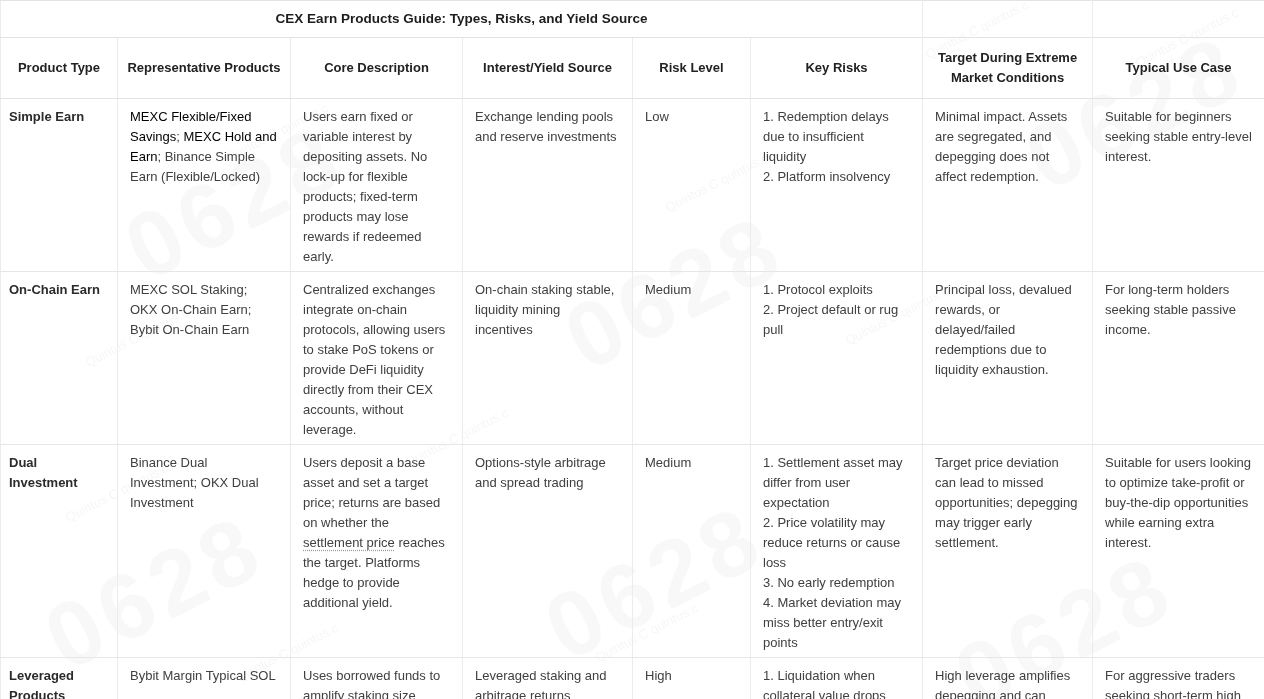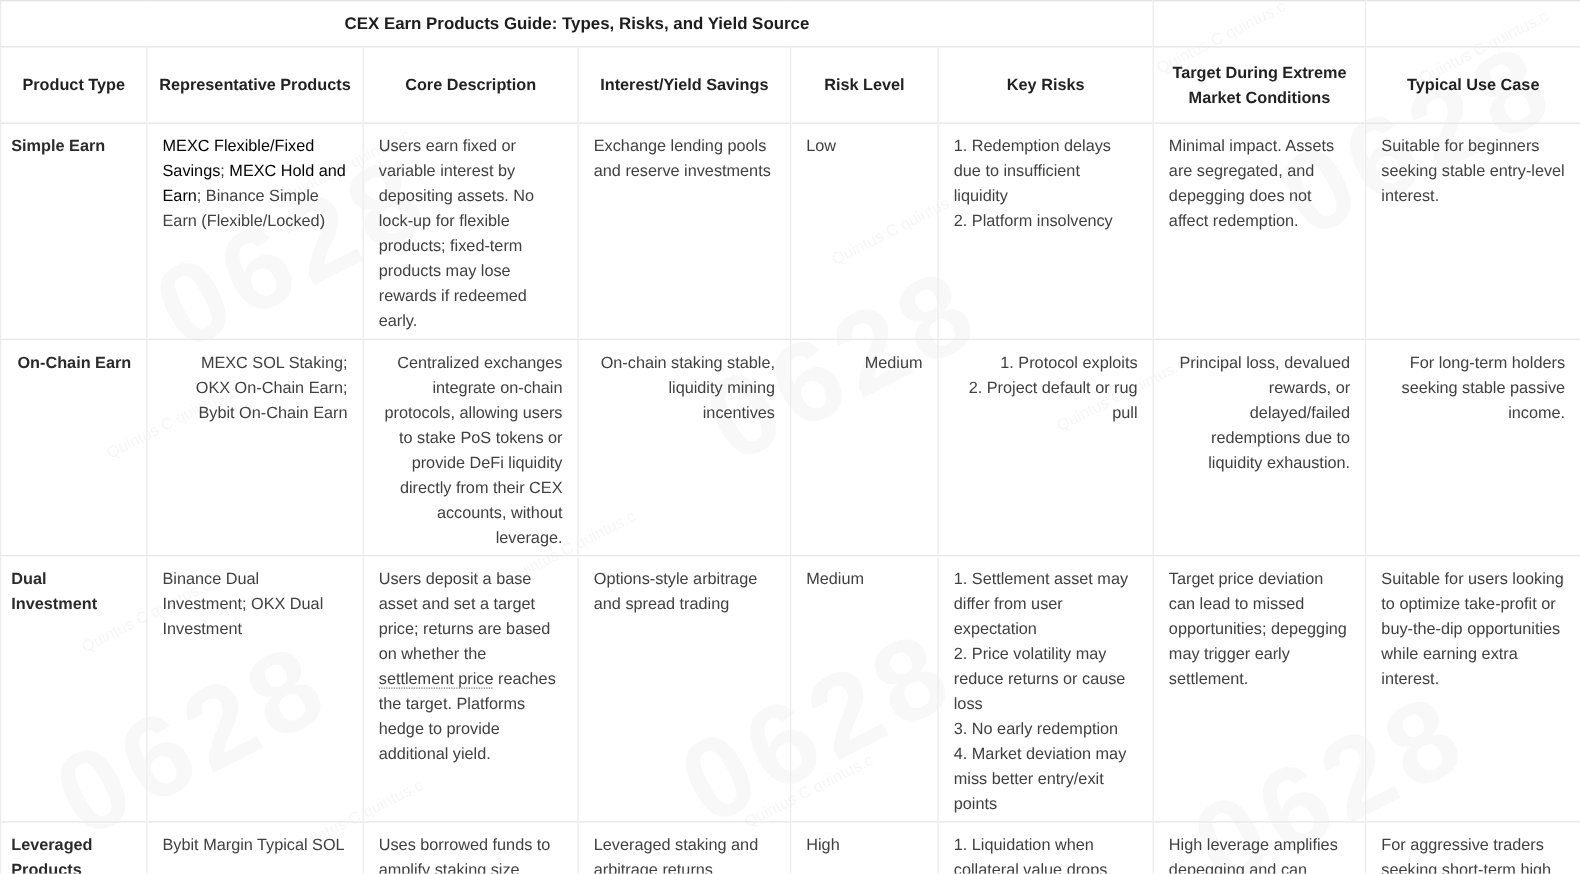--- a/index.html
+++ b/index.html
@@ -58,21 +58,21 @@
     border-top:1px solid #e3e3e3;
     border-bottom:1px solid #e3e3e3;
     padding:4px 8px;
   }
   tr.body-row td{border-bottom:1px solid #e6e6e6;}
   tr.body-row:last-child td{border-bottom:none;}
   td.c-product{font-weight:bold;color:#2b2b2b;}
   .seg-link{color:#000000;cursor:pointer;}
   .seg-dotted{text-decoration:underline dotted #9a9a9a;text-underline-offset:3px;}
   tr.r1 td{height:136px;}
-  tr.r2 td{height:150px;text-align:right;}
+  tr.r2 td{height:150px;}
   tr.r3 td{height:173px;}
   tr.r4 td{height:151px;}
 </style>
 </head>
 <body>
 
 <div class="page">
 
   <div class="wm-layer">
     <span class="wm" style="left:920px;top:22px;">Quintus C quintus.c</span>
@@ -109,21 +109,21 @@
         <tr class="title-row">
       <td colspan="6">CEX Earn Products Guide: Types, Risks, and Yield Source</td>
       <td class="title-empty"></td>
       <td class="title-empty"></td>
     </tr>
 
     <tr class="header-row">
       <td>Product Type</td>
       <td>Representative Products</td>
       <td>Core Description</td>
-      <td>Interest/Yield Savings</td>
+      <td>Interest/Yield Source</td>
       <td>Risk Level</td>
       <td>Key Risks</td>
       <td>Target During Extreme Market Conditions</td>
       <td>Typical Use Case</td>
     </tr>
 
     <tr class="body-row r1">
       <td class="c-product">Simple Earn</td>
       <td><a class="seg-link">MEXC Flexible/Fixed Savings</a><span class="seg-text">; </span><a class="seg-link">MEXC Hold and Earn</a><span class="seg-text">; Binance Simple Earn (Flexible/Locked)</span></td>
       <td><span class="seg-text">Users earn fixed or variable interest by depositing assets. No lock-up for flexible products; fixed-term products may lose rewards if redeemed early.</span></td>

